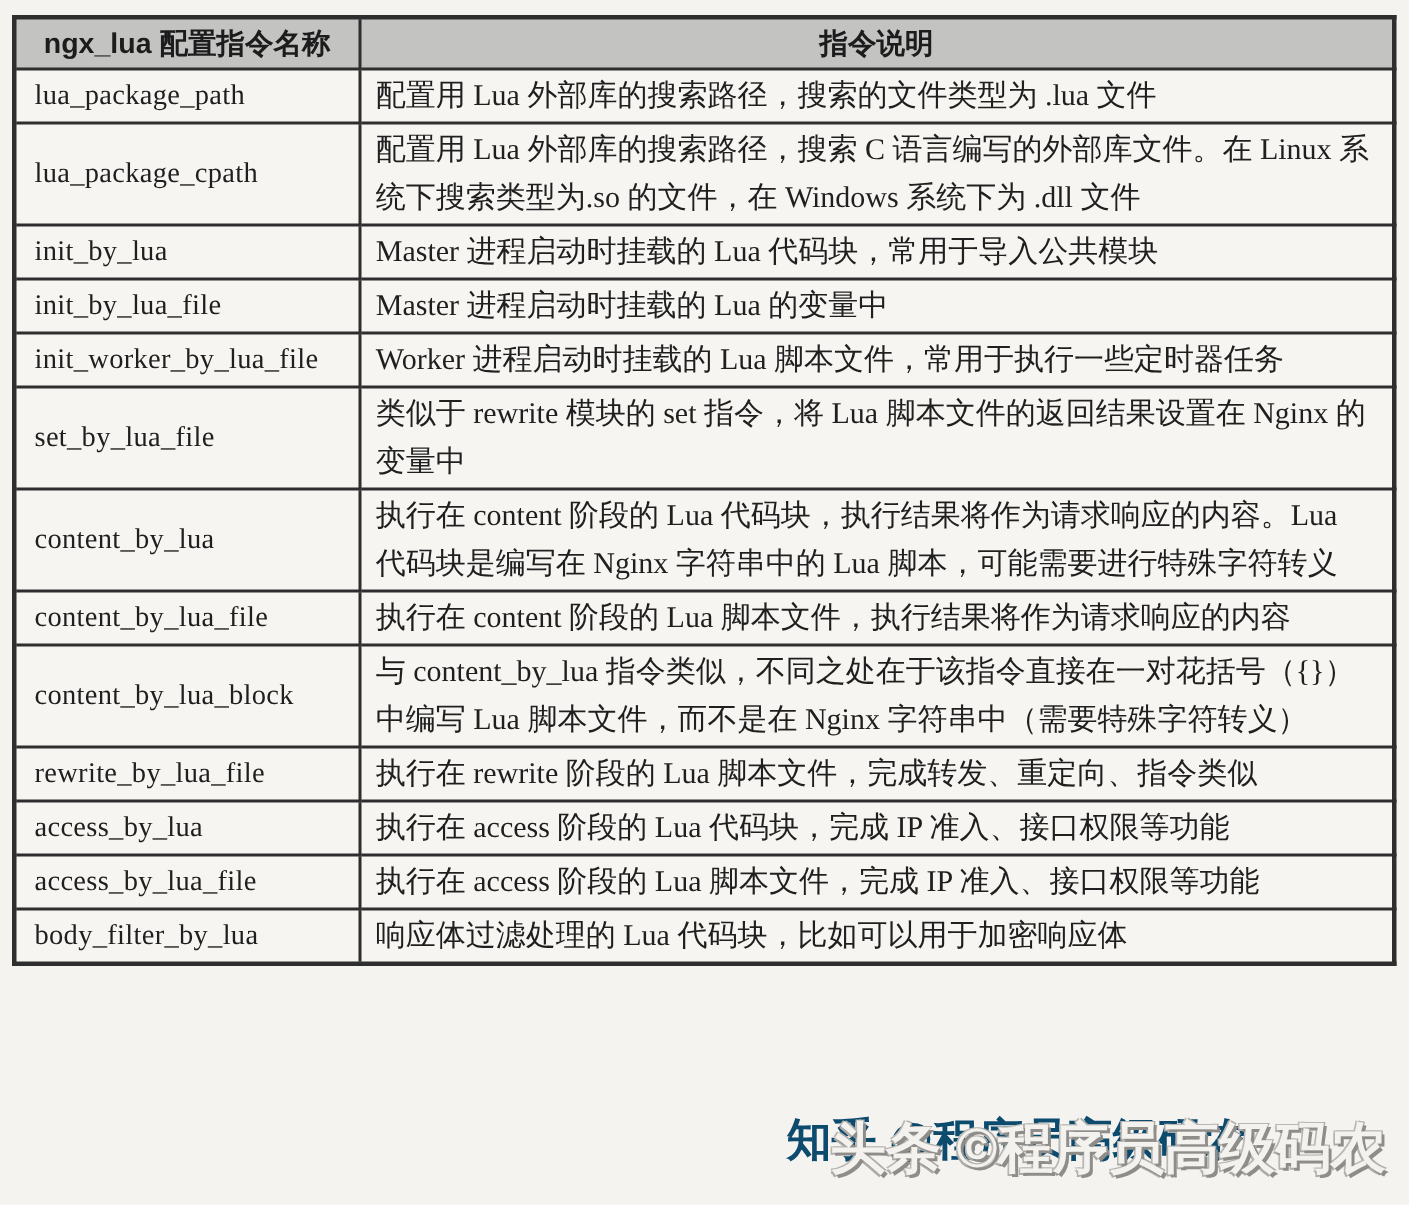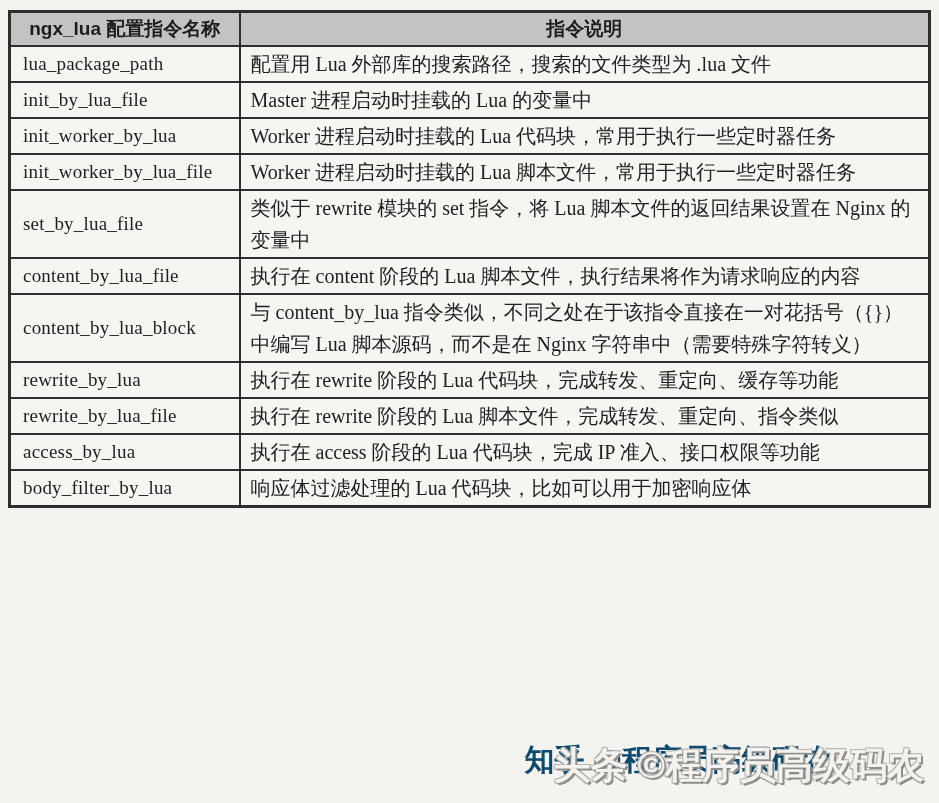--- a/index.html
+++ b/index.html
@@ -111,54 +111,62 @@
         <th>指令说明</th>
       </tr>
     </thead>
     <tbody>
 
     <tr>
     <td class="c-name">lua_package_path</td>
     <td class="c-desc">配置用 Lua 外部库的搜索路径，搜索的文件类型为 .lua 文件</td>
   </tr>
         <tr>
+    <td class="c-name">lua_package_cpath</td>
+    <td class="c-desc">配置用 Lua 外部库的搜索路径，搜索 C 语言编写的外部库文件。在 Linux 系统下搜索类型为.so 的文件，在 Windows 系统下为 .dll 文件</td>
+  </tr>
+        <tr>
+    <td class="c-name">init_by_lua</td>
+    <td class="c-desc">Master 进程启动时挂载的 Lua 代码块，常用于导入公共模块</td>
+  </tr>
+        <tr>
     <td class="c-name">init_by_lua_file</td>
     <td class="c-desc">Master 进程启动时挂载的 Lua 的变量中</td>
-  </tr>
-        <tr>
-    <td class="c-name">init_worker_by_lua</td>
-    <td class="c-desc">Worker 进程启动时挂载的 Lua 代码块，常用于执行一些定时器任务</td>
   </tr>
         <tr>
     <td class="c-name">init_worker_by_lua_file</td>
     <td class="c-desc">Worker 进程启动时挂载的 Lua 脚本文件，常用于执行一些定时器任务</td>
   </tr>
         <tr>
     <td class="c-name">set_by_lua_file</td>
     <td class="c-desc">类似于 rewrite 模块的 set 指令，将 Lua 脚本文件的返回结果设置在 Nginx 的变量中</td>
   </tr>
         <tr>
+    <td class="c-name">content_by_lua</td>
+    <td class="c-desc">执行在 content 阶段的 Lua 代码块，执行结果将作为请求响应的内容。Lua 代码块是编写在 Nginx 字符串中的 Lua 脚本，可能需要进行特殊字符转义</td>
+  </tr>
+        <tr>
     <td class="c-name">content_by_lua_file</td>
     <td class="c-desc">执行在 content 阶段的 Lua 脚本文件，执行结果将作为请求响应的内容</td>
   </tr>
         <tr>
     <td class="c-name">content_by_lua_block</td>
-    <td class="c-desc">与 content_by_lua 指令类似，不同之处在于该指令直接在一对花括号（{}）中编写 Lua 脚本源码，而不是在 Nginx 字符串中（需要特殊字符转义）</td>
-  </tr>
-        <tr>
-    <td class="c-name">rewrite_by_lua</td>
-    <td class="c-desc">执行在 rewrite 阶段的 Lua 代码块，完成转发、重定向、缓存等功能</td>
+    <td class="c-desc">与 content_by_lua 指令类似，不同之处在于该指令直接在一对花括号（{}）中编写 Lua 脚本文件，而不是在 Nginx 字符串中（需要特殊字符转义）</td>
   </tr>
         <tr>
     <td class="c-name">rewrite_by_lua_file</td>
     <td class="c-desc">执行在 rewrite 阶段的 Lua 脚本文件，完成转发、重定向、指令类似</td>
   </tr>
         <tr>
     <td class="c-name">access_by_lua</td>
     <td class="c-desc">执行在 access 阶段的 Lua 代码块，完成 IP 准入、接口权限等功能</td>
+  </tr>
+        <tr>
+    <td class="c-name">access_by_lua_file</td>
+    <td class="c-desc">执行在 access 阶段的 Lua 脚本文件，完成 IP 准入、接口权限等功能</td>
   </tr>
         <tr>
     <td class="c-name">body_filter_by_lua</td>
     <td class="c-desc">响应体过滤处理的 Lua 代码块，比如可以用于加密响应体</td>
   </tr>
       </tbody>
   </table>
 
   <div class="watermark">
     <span class="wm-back">知乎 @程序员高级码农</span>

